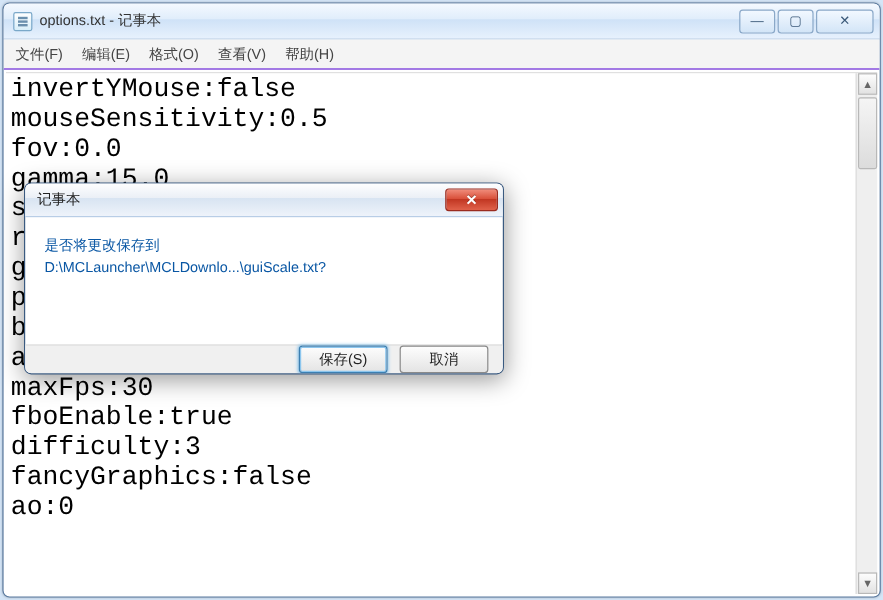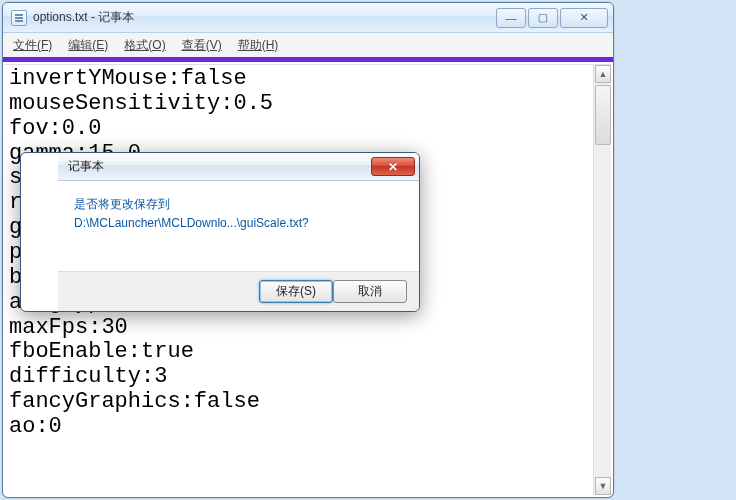--- a/index.html
+++ b/index.html
@@ -7,21 +7,21 @@
       width: 736px;
       height: 500px;
       font-family: "Microsoft YaHei", "SimSun", sans-serif;
       background: #d4e5f7;
       overflow: hidden;
       position: relative;
     }
     .window {
       position: absolute;
       top: 2px; left: 2px;
-      width: 612px; height: 496px;
+      width: 732px; height: 496px;
       border: 1px solid #5a7aa0;
       border-radius: 6px;
       background: #fff;
       display: flex;
       flex-direction: column;
       overflow: hidden;
       box-shadow: 0 0 2px rgba(0,0,0,.2);
     }
     .titlebar {
       height: 30px;
@@ -55,27 +55,26 @@
       border-radius: 3px;
       background: linear-gradient(#f2f8ff,#d3e5f7);
       display:flex; align-items:center; justify-content:center;
       font-size:11px; color:#3a5878;
       cursor:pointer;
     }
     .win-btn.close-btn{width:48px;}
     .menubar {
       height: 22px;
       background: #f4f4f4;
-      border-bottom: 5px solid #6d28d9;
+      border-bottom: 1px solid #6d28d9;
       display: flex;
       align-items: center;
       padding: 12px 2px;
       font-size: 12px;
       color: #444;
-      text-decoration: underline;
     }
     .menu-item { padding: 2px 8px; cursor:pointer; }
     .editor-wrap {
       flex:1;
       display:flex;
       background:#fff;
       border-top:1px solid #e0e0e0;
       margin:2px;
     }
     .editor {
@@ -114,21 +113,20 @@
       position:absolute;
       left: 20px; top: 152px;
       width: 400px; height: 160px;
       border:1px solid #3a5a80;
       border-radius:6px;
       background:#fff;
       box-shadow: 0 4px 20px rgba(0,0,0,.4);
       overflow:hidden;
       display:flex;
       flex-direction:column;
-      padding-left:37px;
     }
     .dialog-titlebar{
       height:28px;
       background:linear-gradient(#fefefe,#eaeff6 45%,#d8e4f2 46%,#eef3fa);
       border-bottom:1px solid #b8cde6;
       display:flex;align-items:center;
       padding:0 4px 0 10px;
     }
     .dialog-title{font-size:12px;color:#222;flex:1;}
     .dialog-close{
@@ -143,27 +141,28 @@
     }
     .dialog-body{
       flex:1;
       padding:14px 16px 10px 16px;
       font-size:12px;
       color:#0a57a4;
       line-height:1.55;
       border-radius:26px;
     }
     .dialog-footer{
-      height:40px;
+      height:24px;
       background:#f0f0f0;
       border-top:1px solid #dcdcdc;
       display:flex;
       align-items:center;
       justify-content:flex-end;
       padding:0 12px;
+      gap:10px;
     }
     .dlg-btn{
       min-width:74px;height:23px;
       border:1px solid #8a8a8a;
       border-radius:3px;
       background:linear-gradient(#fdfdfd,#e4e4e4);
       font-size:12px;color:#222;
       cursor:pointer;
       padding:0 10px;
     }

